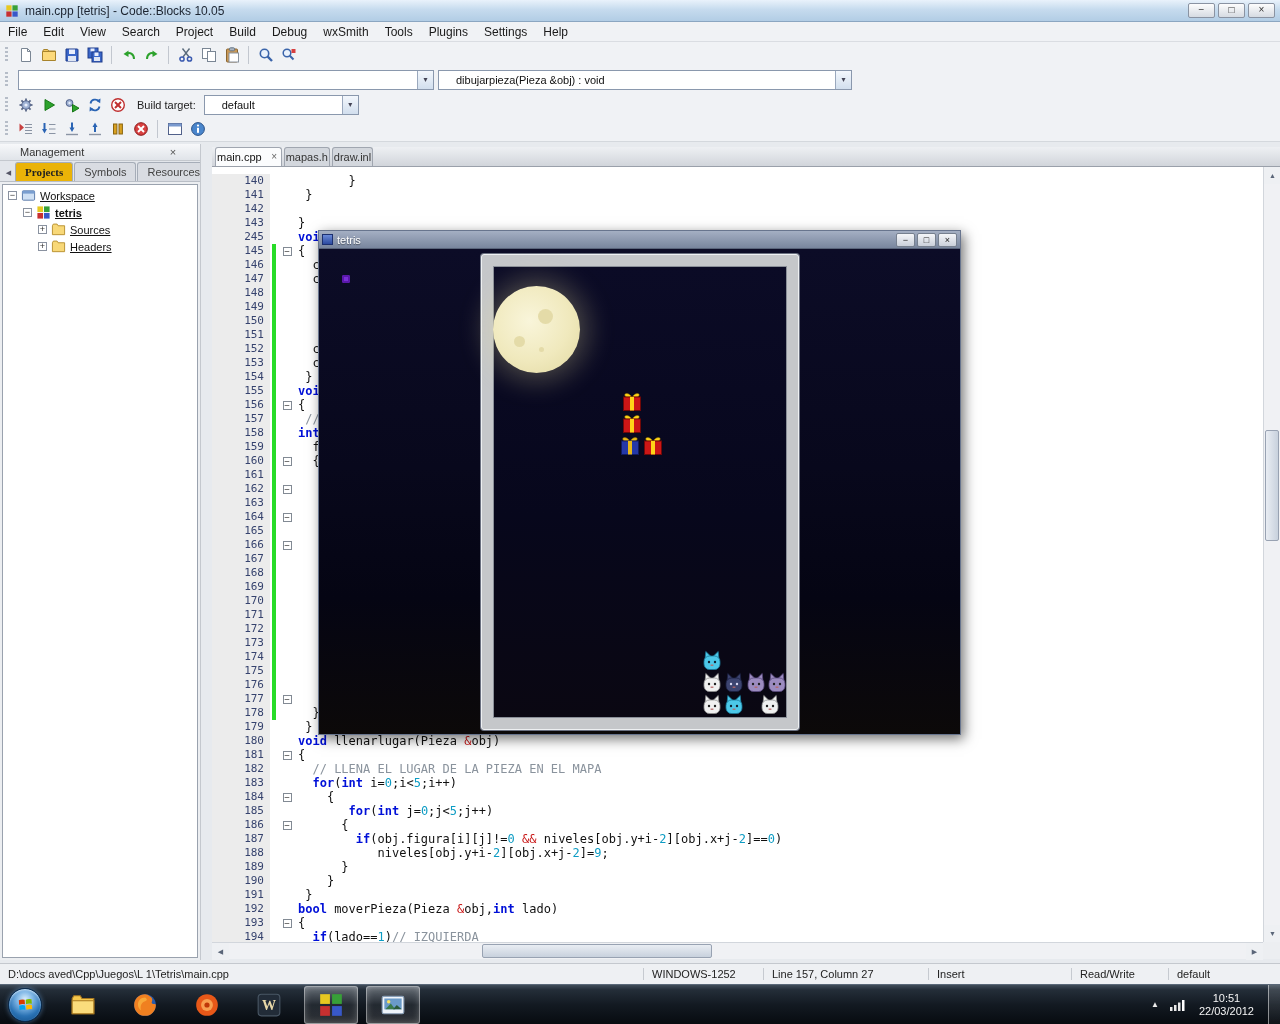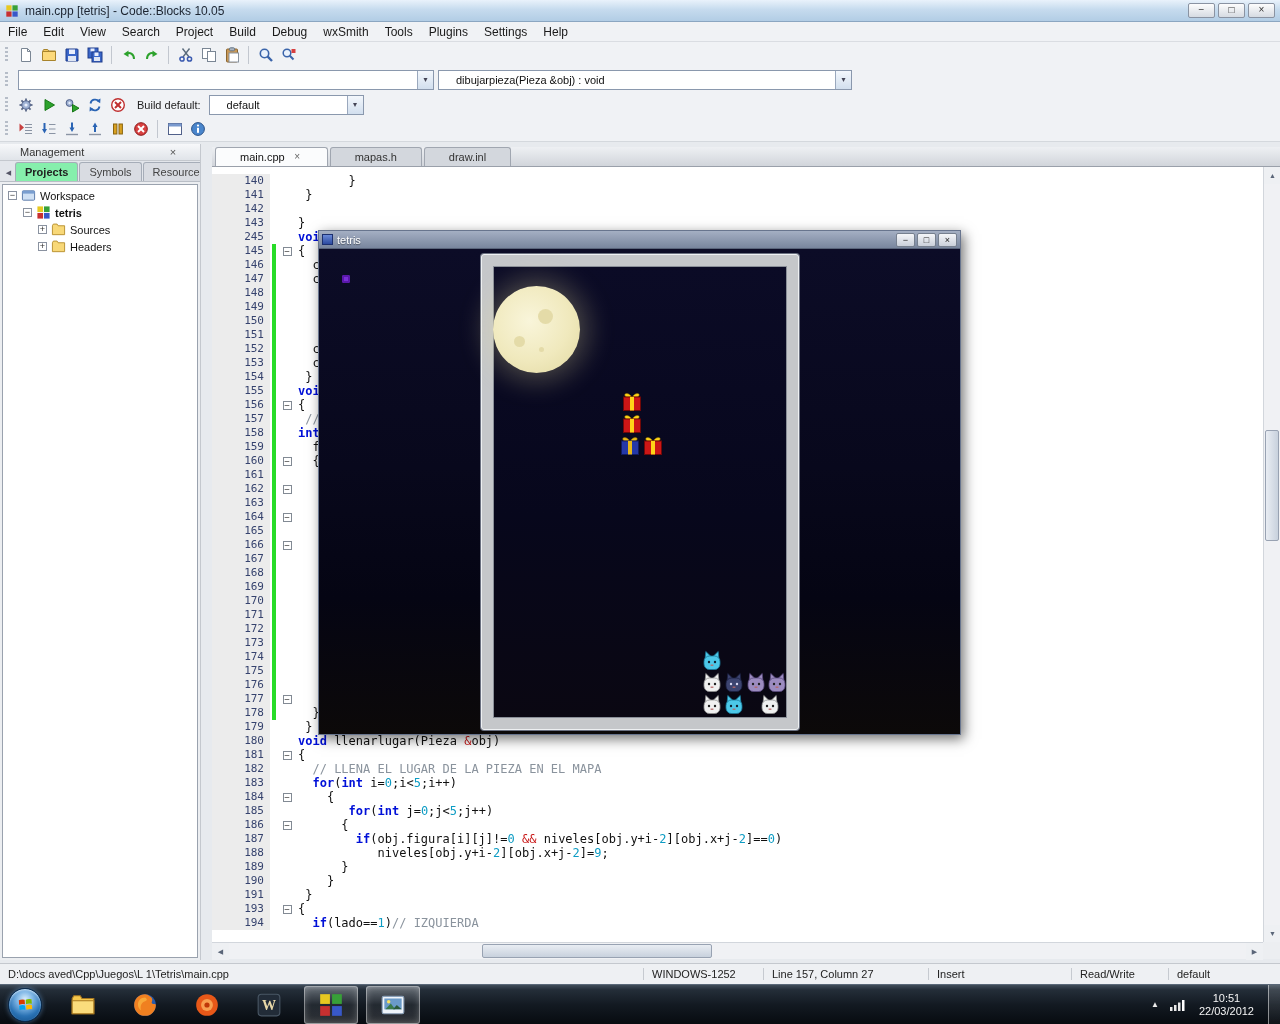--- a/index.html
+++ b/index.html
@@ -49,35 +49,35 @@
     background:linear-gradient(#f7f8fa,#e0e4e9); border-bottom:1px solid #c4c8ce; color:#333; }
   .mgmt-close { margin-left:auto; width:14px; text-align:center; color:#555; font-size:11px; }
   .mgmt-tabs { height:21px; display:flex; align-items:flex-end; padding-left:2px; overflow:hidden;
     background:#e3e6eb; border-bottom:1px solid #b9bec6; }
   .tab-scroll-btn { width:13px; height:16px; font-size:7px; color:#556; text-align:center;
     line-height:16px; flex:none; }
   .mgmt-tab-items { display:flex; }
   .mtab { padding:3px 9px; font-size:11px; border:1px solid #a6adb8; border-bottom:none;
     background:#d9dce2; border-radius:3px 3px 0 0; margin-right:1px; white-space:nowrap;
     color:#444; flex:none; }
-  .mtab.active { background:#86efac; font-weight:bold; color:#222; }
+  .mtab.active { background:#eab308; font-weight:bold; color:#222;font-family:Liberation Serif, serif; }
   .mgmt-tree { position:absolute; left:2px; right:2px; top:40px; bottom:2px; background:#fff;
     border:1px solid #9aa2ae; font-size:11px; overflow:hidden; padding-top:2px; }
   .trow { height:17px; display:flex; align-items:center; }
   .expander { width:9px; height:9px; flex:none; border:1px solid #8a92a0; background:#fff;
     font-size:9px; line-height:7px; text-align:center; margin-right:4px; color:#333; }
   .ticon { width:15px; height:15px; flex:none; margin-right:4px; }
   .ticon svg { width:15px; height:15px; }
-  .tlabel { white-space:nowrap; color:#111; }
+  .tlabel { white-space:nowrap; color:#111;text-decoration:underline; }
   .tlabel.bold { font-weight:bold; }
 
   .editor-zone { position:absolute; left:212px; top:5px; right:0; bottom:4px; }
   .ed-tabs { height:20px; background:linear-gradient(#eef0f3,#d1d5db); border-bottom:1px solid #9aa0aa;
     display:flex; align-items:flex-end; padding-left:3px; }
-  .edtab { display:inline-flex; align-items:center; padding:2px 24px; font-size:11px; height:19px;
+  .edtab { display:inline-flex; align-items:center; padding:2px 1px; font-size:11px; height:19px;
     background:#d3d7dd; border:1px solid #a0a6b0; border-bottom:none; border-radius:3px 3px 0 0;
     margin-right:2px; color:#333; }
   .edtab.active { background:#fbfcfd; color:#111; }
   .edtab-close { margin-left:7px; font-size:10px; color:#666; width:11px; height:11px;
     line-height:9px; text-align:center; }
   .editor { position:absolute; left:0; top:20px; right:17px; bottom:17px; background:#fff; overflow:hidden; }
   #code-lines { position:absolute; left:0; top:0; right:0; bottom:-20px; padding-top:7px;
     font-family:"DejaVu Sans Mono", monospace; font-size:12px; line-height:14px; }
   .cl { display:flex; height:14px; }
   .ln { width:58px; flex:none; background:#ececec; color:#36436e; text-align:right;
@@ -335,21 +335,21 @@
             </svg>
           </span>
           <span class="tbtn">
             <svg viewBox="0 0 16 16">
               <circle cx="8" cy="8" r="6.3" fill="#fff" stroke="#c03030" stroke-width="1.4"></circle>
               <line x1="5" y1="5" x2="11" y2="11" stroke="#c03030" stroke-width="2"></line>
               <line x1="11" y1="5" x2="5" y2="11" stroke="#c03030" stroke-width="2"></line>
             </svg>
           </span>
         </span>
-      <span class="bt-label">Build default:</span>
+      <span class="bt-label">Build target:</span>
       <span class="combo" style="width:155px">
         <span class="combo-text">default</span>
         <span class="combo-btn">▾</span>
       </span>
     </div>
 
     <div class="toolbar" id="tb4">
         <span class="gripper"></span>
         <span class="tbtn">
           <svg viewBox="0 0 16 16">
@@ -808,20 +808,26 @@
                 <span class="fold"></span>
                 <span class="code">    }</span>
               </div>
               <div class="cl">
                 <span class="ln">191</span>
                 <span class="chg"></span>
                 <span class="fold"></span>
                 <span class="code"> }</span>
               </div>
               <div class="cl">
+                <span class="ln">192</span>
+                <span class="chg"></span>
+                <span class="fold"></span>
+                <span class="code"><span class="kw">bool</span> moverPieza(Pieza <span class="op">&amp;</span>obj,<span class="kw">int</span> lado)</span>
+              </div>
+              <div class="cl">
                 <span class="ln">193</span>
                 <span class="chg"></span>
                 <span class="fold">
                   <span class="foldbox">−</span>
                 </span>
                 <span class="code">{</span>
               </div>
               <div class="cl">
                 <span class="ln">194</span>
                 <span class="chg"></span>

